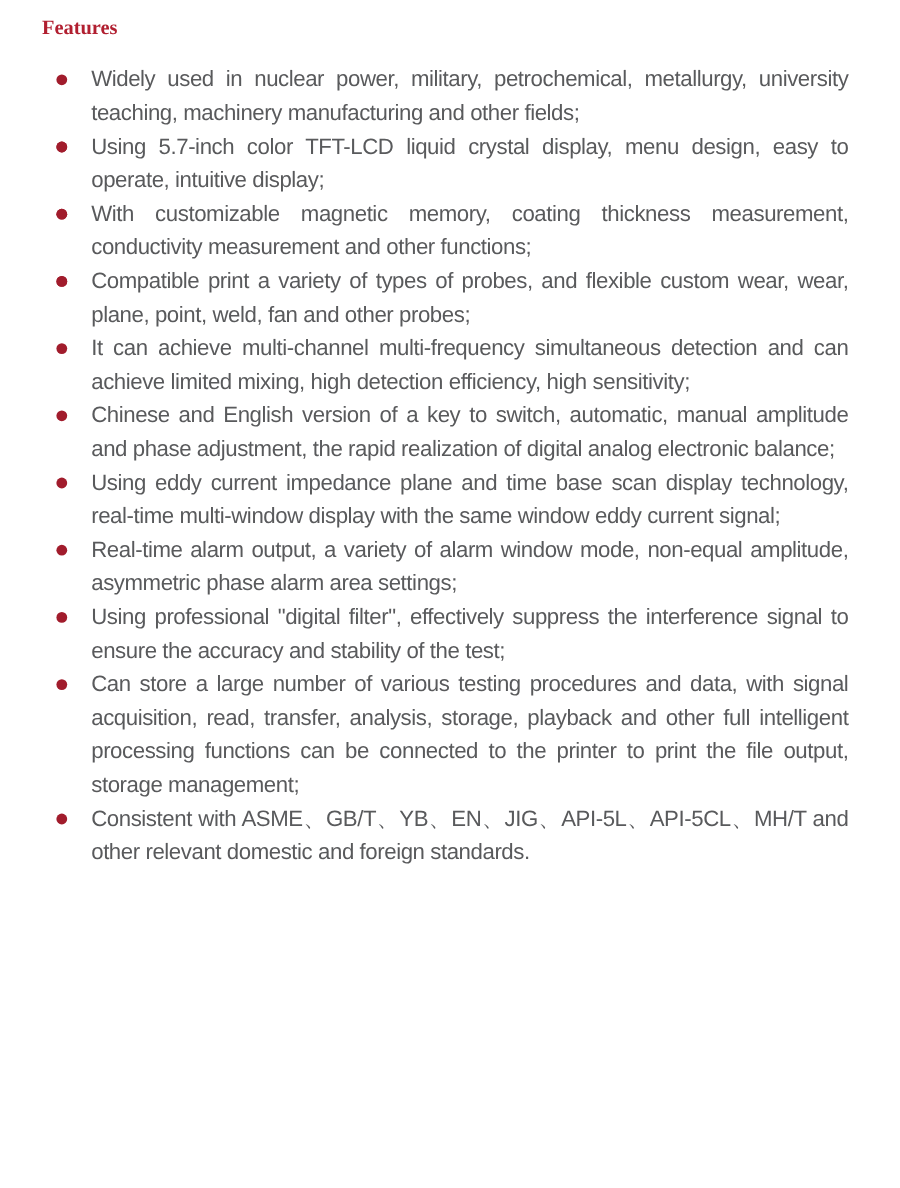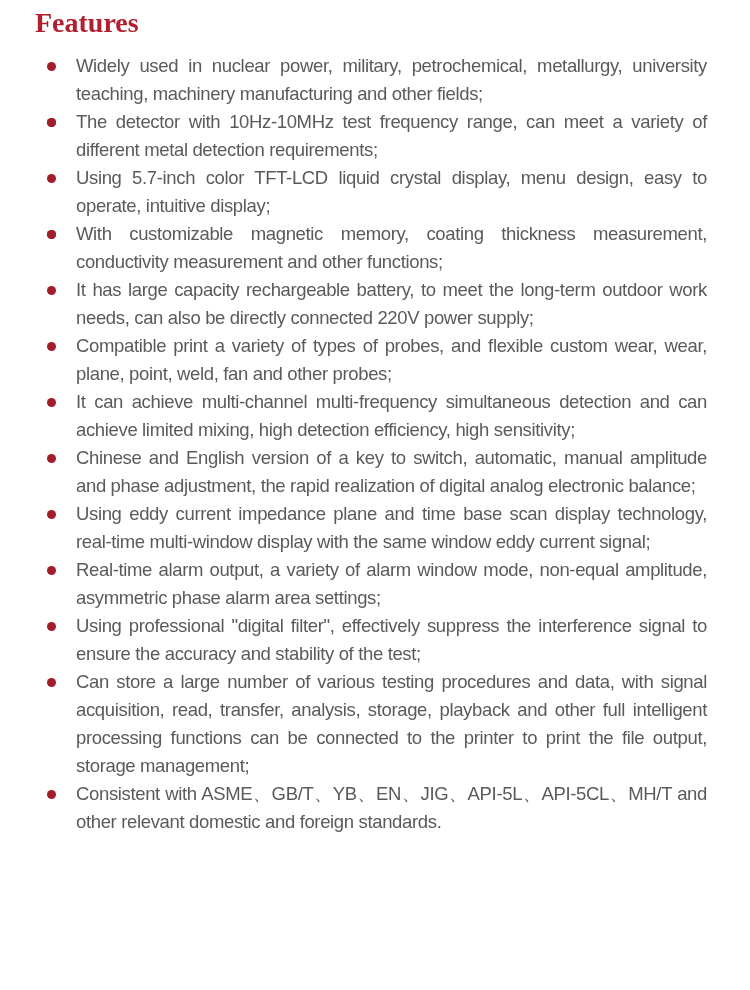--- a/index.html
+++ b/index.html
@@ -16,21 +16,21 @@
   .page {
     width: 750px;
     height: 990px;
     background: #ffffff;
     box-sizing: border-box;
     padding-top: 10px;
   }
   .heading {
     font-family: "Liberation Serif", serif;
     font-weight: 700;
-    font-size: 28px;
+    font-size: 17px;
     line-height: 26px;
     color: var(--heading-color, #B11F30);
     margin: 0 0 10px 35px;
   }
   .feature-list {
     list-style: none;
     margin: 16px;
     padding: 0;
   }
   .feature-item {
@@ -54,25 +54,24 @@
   }
 </style>
 </head>
 <body>
 
 <div class="page">
   <h2 class="heading">Features</h2>
   <ul class="feature-list">
       <li class="feature-item"><span class="bullet"></span><span>Widely used in nuclear power, military, petrochemical, metallurgy, university teaching, machinery manufacturing and other fields;</span></li>
       <li class="feature-item"><span class="bullet"></span></li>
-      <li class="feature-item"><span class="bullet"></span><span>The detector with 10Hz-10MHz test frequency range, can meet a variety of different metal detection requirements;</span></li>
       <li class="feature-item"><span class="bullet"></span><span>Using 5.7-inch color TFT-LCD liquid crystal display, menu design, easy to operate, intuitive display;</span></li>
       <li class="feature-item"><span class="bullet"></span></li>
       <li class="feature-item"><span class="bullet"></span><span>With customizable magnetic memory, coating thickness measurement, conductivity measurement and other functions;</span></li>
-      <li class="feature-item"><span class="bullet"></span><span>It has large capacity rechargeable battery, to meet the long-term outdoor work needs, can also be directly connected 220V power supply;</span></li>
+      <li class="feature-item"><span class="bullet"></span></li>
       <li class="feature-item"><span class="bullet"></span><span>Compatible print a variety of types of probes, and flexible custom wear, wear, plane, point, weld, fan and other probes;</span></li>
       <li class="feature-item"><span class="bullet"></span><span>It can achieve multi-channel multi-frequency simultaneous detection and can achieve limited mixing, high detection efficiency, high sensitivity;</span></li>
       <li class="feature-item"><span class="bullet"></span><span>Chinese and English version of a key to switch, automatic, manual amplitude and phase adjustment, the rapid realization of digital analog electronic balance;</span></li>
       <li class="feature-item"><span class="bullet"></span><span>Using eddy current impedance plane and time base scan display technology, real-time multi-window display with the same window eddy current signal;</span></li>
       <li class="feature-item"><span class="bullet"></span><span>Real-time alarm output, a variety of alarm window mode, non-equal amplitude, asymmetric phase alarm area settings;</span></li>
       <li class="feature-item"><span class="bullet"></span><span>Using professional "digital filter", effectively suppress the interference signal to ensure the accuracy and stability of the test;</span></li>
       <li class="feature-item"><span class="bullet"></span><span>Can store a large number of various testing procedures and data, with signal acquisition, read, transfer, analysis, storage, playback and other full intelligent processing functions can be connected to the printer to print the file output, storage management;</span></li>
       <li class="feature-item"><span class="bullet"></span><span>Consistent with ASME、GB/T、YB、EN、JIG、API-5L、API-5CL、MH/T and other relevant domestic and foreign standards.</span></li>
     </ul>
 </div>

